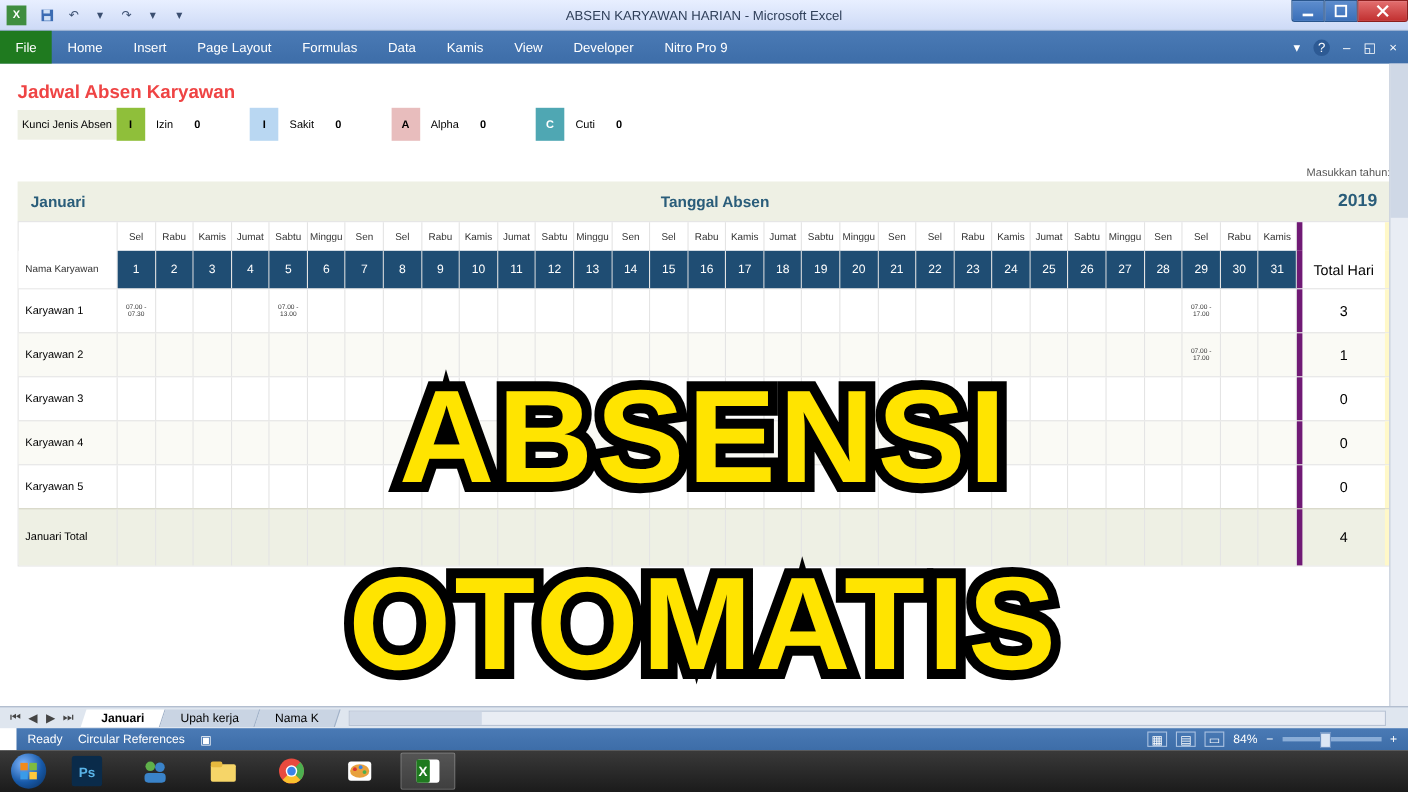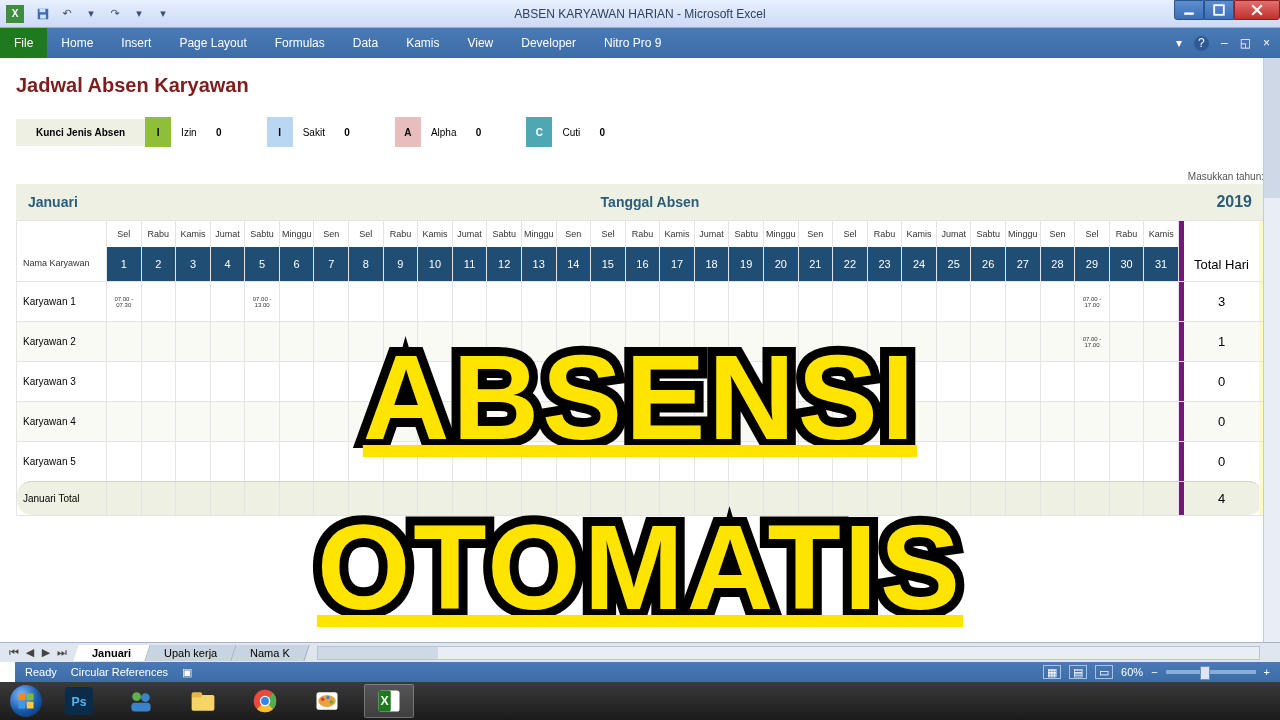--- a/index.html
+++ b/index.html
@@ -21,25 +21,25 @@
 
 
 .ribbon { height:30px; background:linear-gradient(#4a7ab5,#3d6da8); display:flex; align-items:stretch; color:#fff; font-size:12px; position:relative;}
 .ribbon .tab { padding:0 14px; display:flex; align-items:center; cursor:pointer;}
 .ribbon .tab.file{ background:#1f7a1f; font-weight:400;}
 .ribbon .rightctl { position:absolute; right:10px; display:flex; gap:12px; align-items:center; height:100%;}
 .ribbon .rightctl span{font-size:12px; cursor:pointer;}
 
 
 .worksheet { position:absolute; top:58px; left:0; right:0; bottom:78px; background:#fff; padding:10px 16px; overflow:hidden;}
-.sheet-title { color:#7f1d1d; font-size:20px; font-weight:600; margin:6px 0 20px 0;}
+.sheet-title { color:#ef4444; font-size:17px; font-weight:600; margin:6px 0 4px 0;}
 
 
 .legend-row { display:flex; align-items:center; gap:0; margin-bottom:24px;}
-.legend-label { background:#eef0e4; padding:8px 20px; font-size:10px; font-weight:700;}
+.legend-label { background:#eef0e4; padding:8px 4px; font-size:10px; font-weight:400;}
 .legend-chip { display:flex; align-items:center;}
 .legend-chip .code { width:26px; height:30px; display:flex; align-items:center; justify-content:center; font-size:10px; font-weight:600;}
 .legend-chip .name { padding:0 10px; font-size:10px;}
 .legend-chip .val { width:24px; text-align:center; font-size:10px; font-weight:600;}
 .spacer-sm{width:36px;}
 .c-izin{background:#8fbf3a;} .c-sakit{background:#b9d7f2;} .c-alpha{background:#e8bdbd;} .c-cuti{background:#4fa7b3; color:#fff;}
 
 .year-hint{ text-align:right; font-size:10px; color:#555; margin-bottom:2px;}
 
 
@@ -56,21 +56,21 @@
 .daycol { flex:1; border-right:1px solid #e4e4e4; text-align:center; font-size:9px; display:flex; align-items:center; justify-content:center; min-width:0;}
 .dayhdr .daycol { height:26px; color:#333; font-size:9px;}
 .numhdr { background:#fff;}
 .numhdr .namecol{background:#fff;}
 .numhdr .daycol { background:#1f4d73; color:#fff; height:34px; font-size:11px;}
 .numhdr .namecol-lbl{ font-size:9px; line-height:1.1; color:#333;}
 .totalcol { width:80px; flex-shrink:0; text-align:center; font-size:13px; display:flex; align-items:center; justify-content:center; border-left:5px solid #701a75;}
 .datarow { height:40px; border-top:1px solid #e4e4e4;}
 .datarow .daycol{ font-size:6px; color:#333;}
 .datarow:nth-child(even){ background:#fafaf5;}
-.totalrow { background:#eef0e4; height:34px; border-top:1px solid #d4d4c4; font-size:10px;border-radius:15px;}
+.totalrow { background:#eef0e4; height:52px; border-top:1px solid #d4d4c4; font-size:10px;}
 .yellow-edge{ background:#fff8c8; width:4px;}
 
 
 .sheettabs { position:absolute; bottom:58px; left:0; right:0; height:20px; background:#dfe6ef; display:flex; align-items:center; font-size:11px; border-top:1px solid #a7b4c6;}
 .sheettabs .nav { display:flex; gap:0; margin:0 6px;}
 .sheettabs .nav span{ width:16px; text-align:center; cursor:pointer; color:#444;}
 .sheettabs .st { padding:2px 16px; background:#c9d4e3; border-right:1px solid #9fb0c7; cursor:pointer; transform:skewX(-18deg);}
 .sheettabs .st span{display:inline-block; transform:skewX(18deg);}
 .sheettabs .st.active{ background:#fff; font-weight:600;}
 .sheettabs .hscroll{ flex:1; margin:0 20px 0 10px; height:14px; background:#e9edf4; border:1px solid #b8c3d4; position:relative;}
@@ -95,21 +95,21 @@
 .tray{margin-left:auto; display:flex; align-items:center; color:#fff; font-size:11px; gap:10px; padding-right:4px;}
 .tray .clock{display:flex;flex-direction:column;align-items:center;line-height:1.1;}
 .tray .tico{width:16px;height:16px;opacity:0.9;}
 .tray .showdt{width:10px;height:38px;border-left:1px solid #555;}
 
 
 .bigtext { position:absolute; left:50%; transform:translateX(-50%); font-family:Impact,"Arial Black",sans-serif; font-weight:900; color:#ffe400; -webkit-text-stroke:8px #000; text-stroke:8px #000; letter-spacing:3px; font-size:120px; line-height:0.95; pointer-events:none; text-align:center; }
 .bigtext.l1{ top:340px; }
 .bigtext.l2{ top:510px; }
 .bigtext span{ -webkit-text-stroke:0; position:relative;}
-.bigtext .outer{ position:relative; display:inline-block;text-decoration:underline;}
+.bigtext .outer{ position:relative; display:inline-block;}
 .bigtext .outer::before{content:attr(data-t); position:absolute; left:0; top:0; -webkit-text-stroke:18px #000; z-index:-1;}
 
 
 .vscroll{position:absolute;right:0;top:58px;bottom:78px;width:17px;background:#e9edf4;border-left:1px solid #c3ccd9;}
 .vscroll .vthumb{position:absolute;top:0;left:0;right:0;height:140px;background:#cfd8e6;}
 </style>
 </head>
 <body>
 
 <div class="titlebar">
@@ -541,21 +541,21 @@
 </div>
 
 <div class="statusbar">
   <span>Ready</span>
   <span>Circular References</span>
   <span>▣</span>
   <div class="right">
     <div class="viewbtn">▦</div>
     <div class="viewbtn">▤</div>
     <div class="viewbtn">▭</div>
-    <span>60%</span>
+    <span>84%</span>
     <span>−</span>
     <div class="slider"></div>
     <span>+</span>
   </div>
 </div>
 
 <div class="taskbar">
   <div class="startbtn">
     <div class="orb">
         <svg viewBox="0 0 24 24">

